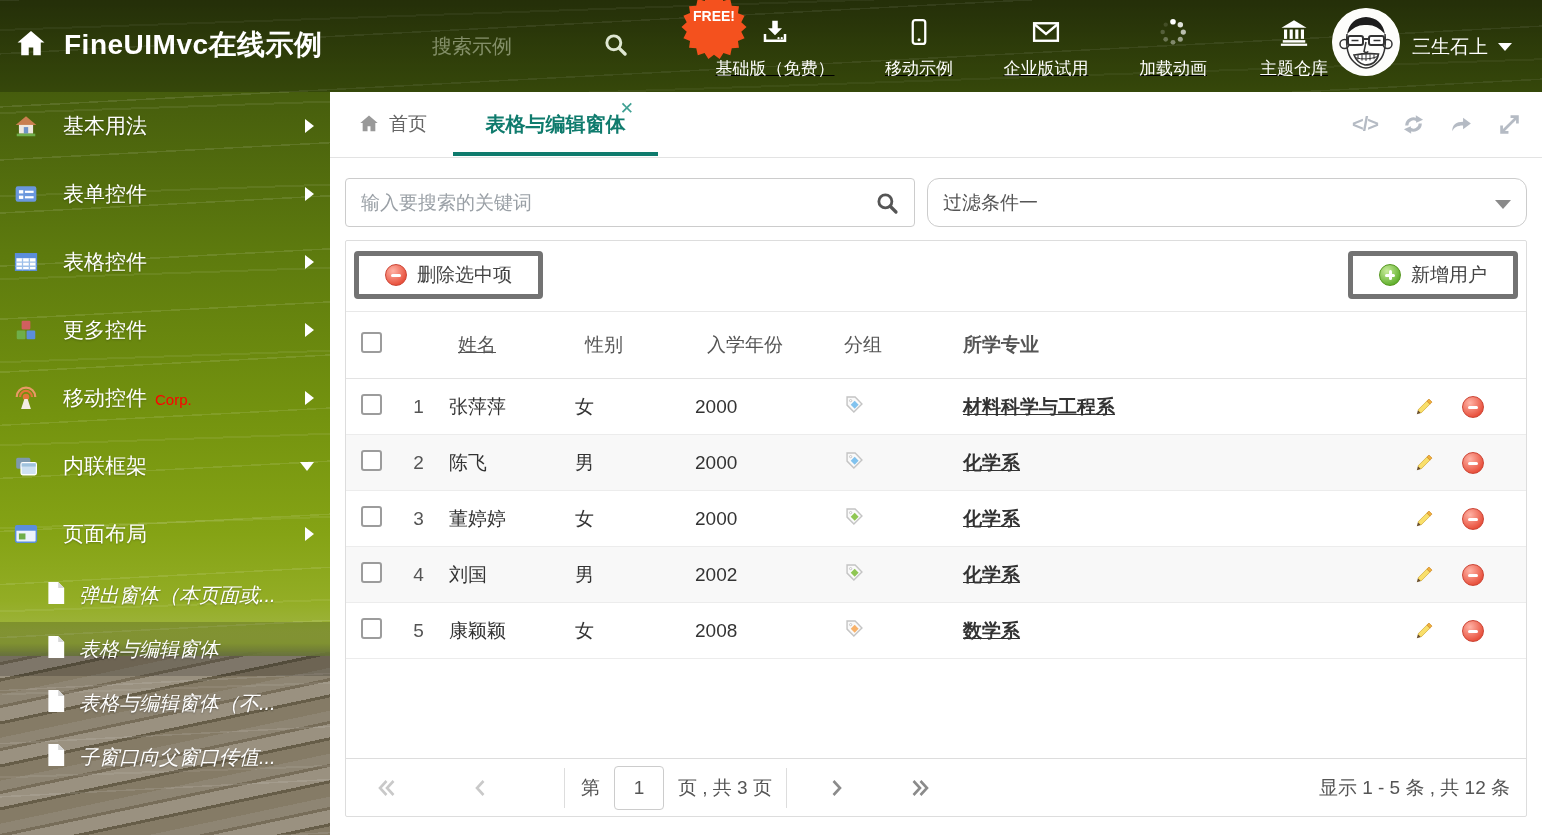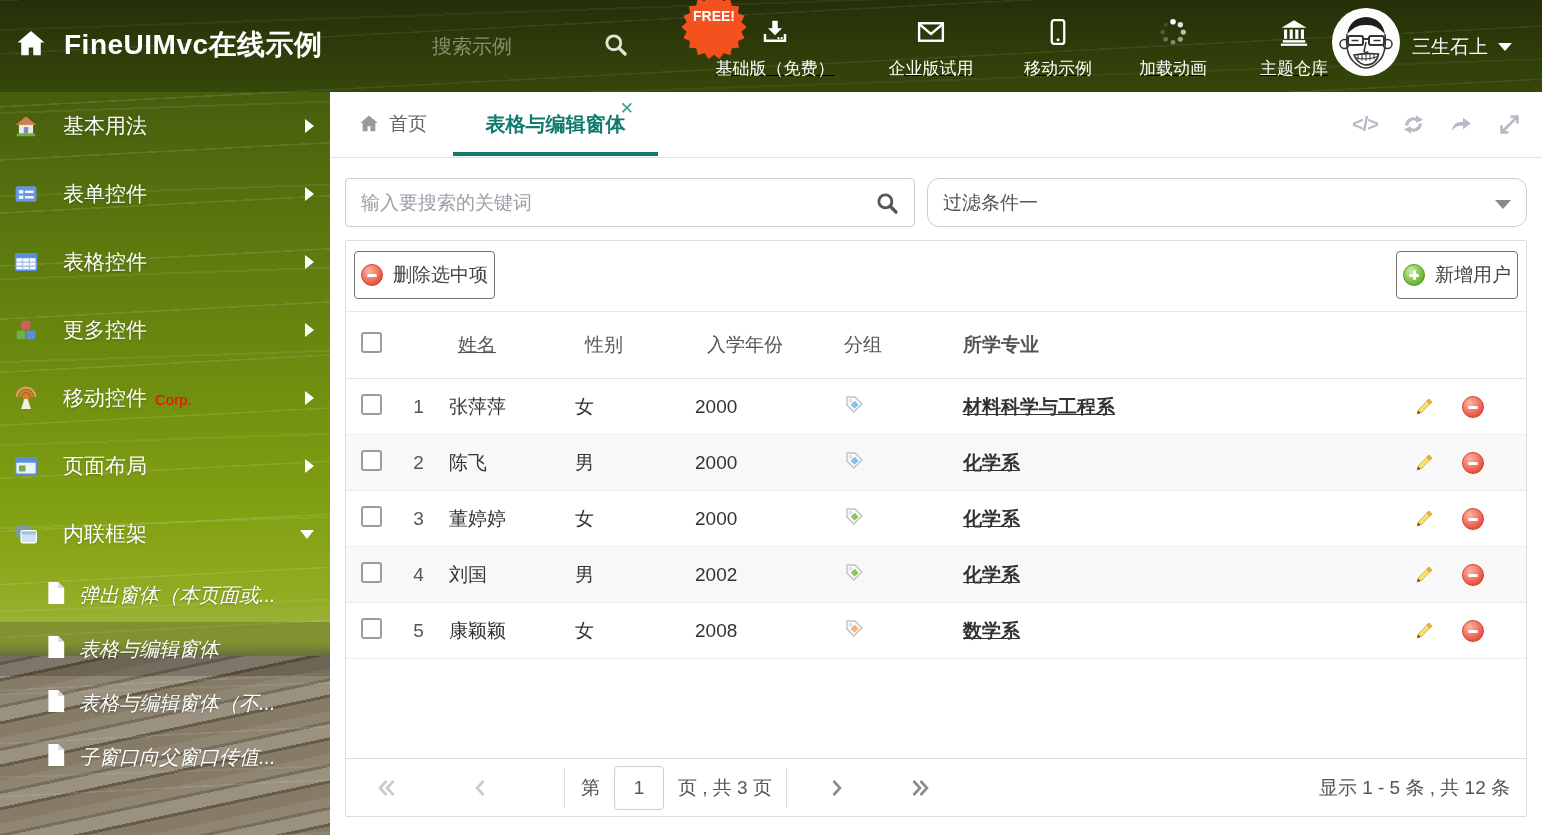--- a/index.html
+++ b/index.html
@@ -67,21 +67,21 @@
   .f-search{flex:1;position:relative;border:1px solid #ccc;border-radius:4px;background:#fff;}
   .f-search input{position:absolute;inset:0;border:none;outline:none;background:transparent;padding:0 48px 0 15px;font-size:19px;color:#444;font-family:inherit;}
   .f-search input::placeholder{color:#9aa0a6;}
   .f-search .mag{position:absolute;right:14px;top:11px;}
   .f-select{flex:1;position:relative;border:1px solid #ccc;border-radius:12px;background:#fff;display:flex;align-items:center;padding:0 15px;cursor:pointer;}
   .f-select .v{font-size:19px;color:#555;}
   .caret-down-g{position:absolute;right:15px;top:21px;width:0;height:0;border-left:8px solid transparent;border-right:8px solid transparent;border-top:9px solid #8a8a8a;}
   
   .gridpanel{position:absolute;left:15px;right:15px;top:148px;bottom:18px;border:1px solid #ddd;border-radius:2px;background:#fff;}
   .gp-toolbar{position:absolute;left:0;right:0;top:0;height:70px;border-bottom:1px solid #e8e8e8;}
-  .btn{position:absolute;top:10px;height:48px;border:1px solid #737373;border-radius:4px;background:#fff;display:flex;align-items:center;gap:10px;padding:0 6px;font-size:19px;color:#444;cursor:pointer;box-sizing:border-box;}
+  .btn{position:absolute;top:10px;height:48px;border:5px solid #737373;border-radius:4px;background:#fff;display:flex;align-items:center;gap:10px;padding:0 26px;font-size:19px;color:#444;cursor:pointer;box-sizing:border-box;}
   .btn-del{left:8px;}
   .btn-add{right:8px;}
   .ico-circle{width:22px;height:22px;border-radius:50%;position:relative;flex:0 0 auto;}
   .ico-circle.red{background:radial-gradient(circle at 35% 30%,#ffb3a6,#e8503c 75%);border:1px solid #cc4434;box-sizing:border-box;}
   .ico-circle.green{background:radial-gradient(circle at 35% 30%,#c9ec9c,#61b02e 75%);border:1px solid #55971f;box-sizing:border-box;}
   .ico-circle::before{content:"";position:absolute;left:5px;right:5px;top:9px;height:3px;border-radius:2px;background:#fff;}
   .ico-circle.green::after{content:"";position:absolute;top:5px;bottom:5px;left:9px;width:3px;border-radius:2px;background:#fff;}
   
   .gp-table{position:absolute;left:0;right:0;top:71px;}
   .gp-hrow{display:flex;align-items:center;height:66px;border-bottom:1px solid #e3e3e3;font-size:19px;color:#555;}
@@ -149,37 +149,37 @@
       <span>
         <svg width="32" height="30" viewBox="0 0 24 24">
             <path d="M9.8 3h4.4v6h3.4L12 14.6 6.4 9h3.4Z" fill="#fff"></path>
             <path d="M4 13.5v5.5h16v-5.5" fill="none" stroke="#fff" stroke-width="2"></path>
             <circle cx="14.8" cy="16.9" r="0.9" fill="#fff"></circle>
             <circle cx="17.4" cy="16.9" r="0.9" fill="#fff"></circle>
           </svg>
       </span>
       <span class="lbl">基础版（免费）</span>
     </div>
+    <div class="hdr-menu-item hm-w92">
+      <span>
+        <svg width="30" height="30" viewBox="0 0 24 24">
+            <rect x="7" y="2.5" width="10" height="19" rx="2" fill="none" stroke="#fff" stroke-width="1.8"></rect>
+            <circle cx="12" cy="18.2" r="1.2" fill="#fff"></circle>
+          </svg>
+      </span>
+      <span class="lbl">移动示例</span>
+    </div>
     <div class="hdr-menu-item hm-w116">
       <span>
         <svg width="32" height="30" viewBox="0 0 24 24">
             <rect x="2.5" y="5" width="19" height="14" fill="none" stroke="#fff" stroke-width="1.9"></rect>
             <path d="M3 6 12 13.5 21 6" fill="none" stroke="#fff" stroke-width="1.9"></path>
           </svg>
       </span>
       <span class="lbl">企业版试用</span>
-    </div>
-    <div class="hdr-menu-item hm-w92">
-      <span>
-        <svg width="30" height="30" viewBox="0 0 24 24">
-            <rect x="7" y="2.5" width="10" height="19" rx="2" fill="none" stroke="#fff" stroke-width="1.8"></rect>
-            <circle cx="12" cy="18.2" r="1.2" fill="#fff"></circle>
-          </svg>
-      </span>
-      <span class="lbl">移动示例</span>
     </div>
     <div class="hdr-menu-item hm-w92">
       <span>
         <svg width="30" height="30" viewBox="0 0 32 32">
           <circle cx="16" cy="5" r="3" fill="#fff"></circle>
             <circle cx="23.8" cy="8.2" r="2.9" fill="#fff" opacity=".85"></circle>
           <circle cx="27" cy="16" r="2.8" fill="#fff" opacity=".68"></circle>
             <circle cx="23.8" cy="23.8" r="2.7" fill="#fff" opacity=".52"></circle>
           <circle cx="16" cy="27" r="2.6" fill="#fff" opacity=".4"></circle>
             <circle cx="8.2" cy="23.8" r="2.5" fill="#fff" opacity=".3"></circle>
@@ -285,38 +285,38 @@
           <polygon points="9.5,12 12.5,12 15.5,21 6.5,21" fill="#f3ede4"></polygon>
         </svg>
     </span>
     <span class="s-lbl">移动控件</span>
     <span class="s-corp">Corp.</span>
     <span class="arr-right"></span>
   </div>
   <div class="side-item">
     <span class="s-ico">
       <svg width="24" height="24" viewBox="0 0 22 22">
+          <rect x="2" y="3.5" width="13" height="10" rx="1.5" fill="#7e99ad"></rect>
+          <rect x="6.5" y="8" width="14" height="11" rx="1.5" fill="#cfe2f2" stroke="#fff" stroke-width="1.2"></rect>
+          <rect x="7" y="8.5" width="13" height="3" fill="#9fc2dd"></rect>
+        </svg>
+    </span>
+    <span class="s-lbl">内联框架</span>
+    <span class="arr-down"></span>
+  </div>
+  <div class="side-item">
+    <span class="s-ico">
+      <svg width="24" height="24" viewBox="0 0 22 22">
           <rect x="1.5" y="3.5" width="19" height="15" rx="1.5" fill="#edf3fb" stroke="#5b8edc" stroke-width="1.4"></rect>
           <rect x="1.5" y="3.5" width="19" height="4.5" fill="#5b8edc"></rect>
           <rect x="4.5" y="10.5" width="6" height="5.5" fill="#6fae49"></rect>
         </svg>
     </span>
     <span class="s-lbl">页面布局</span>
     <span class="arr-right"></span>
-  </div>
-  <div class="side-item">
-    <span class="s-ico">
-      <svg width="24" height="24" viewBox="0 0 22 22">
-          <rect x="2" y="3.5" width="13" height="10" rx="1.5" fill="#7e99ad"></rect>
-          <rect x="6.5" y="8" width="14" height="11" rx="1.5" fill="#cfe2f2" stroke="#fff" stroke-width="1.2"></rect>
-          <rect x="7" y="8.5" width="13" height="3" fill="#9fc2dd"></rect>
-        </svg>
-    </span>
-    <span class="s-lbl">内联框架</span>
-    <span class="arr-down"></span>
   </div>
 
   <div class="side-sub">
     <span><svg width="22" height="24" viewBox="0 0 20 22">
           <path d="M3 1h9l5.5 5.5V21H3Z" fill="#fff"></path>
           <polygon points="12,1 17.5,6.5 12,6.5" fill="#d8d8d8"></polygon>
         </svg></span>
     <span class="s-lbl">弹出窗体（本页面或...</span>
   </div>
   <div class="side-sub selected">

